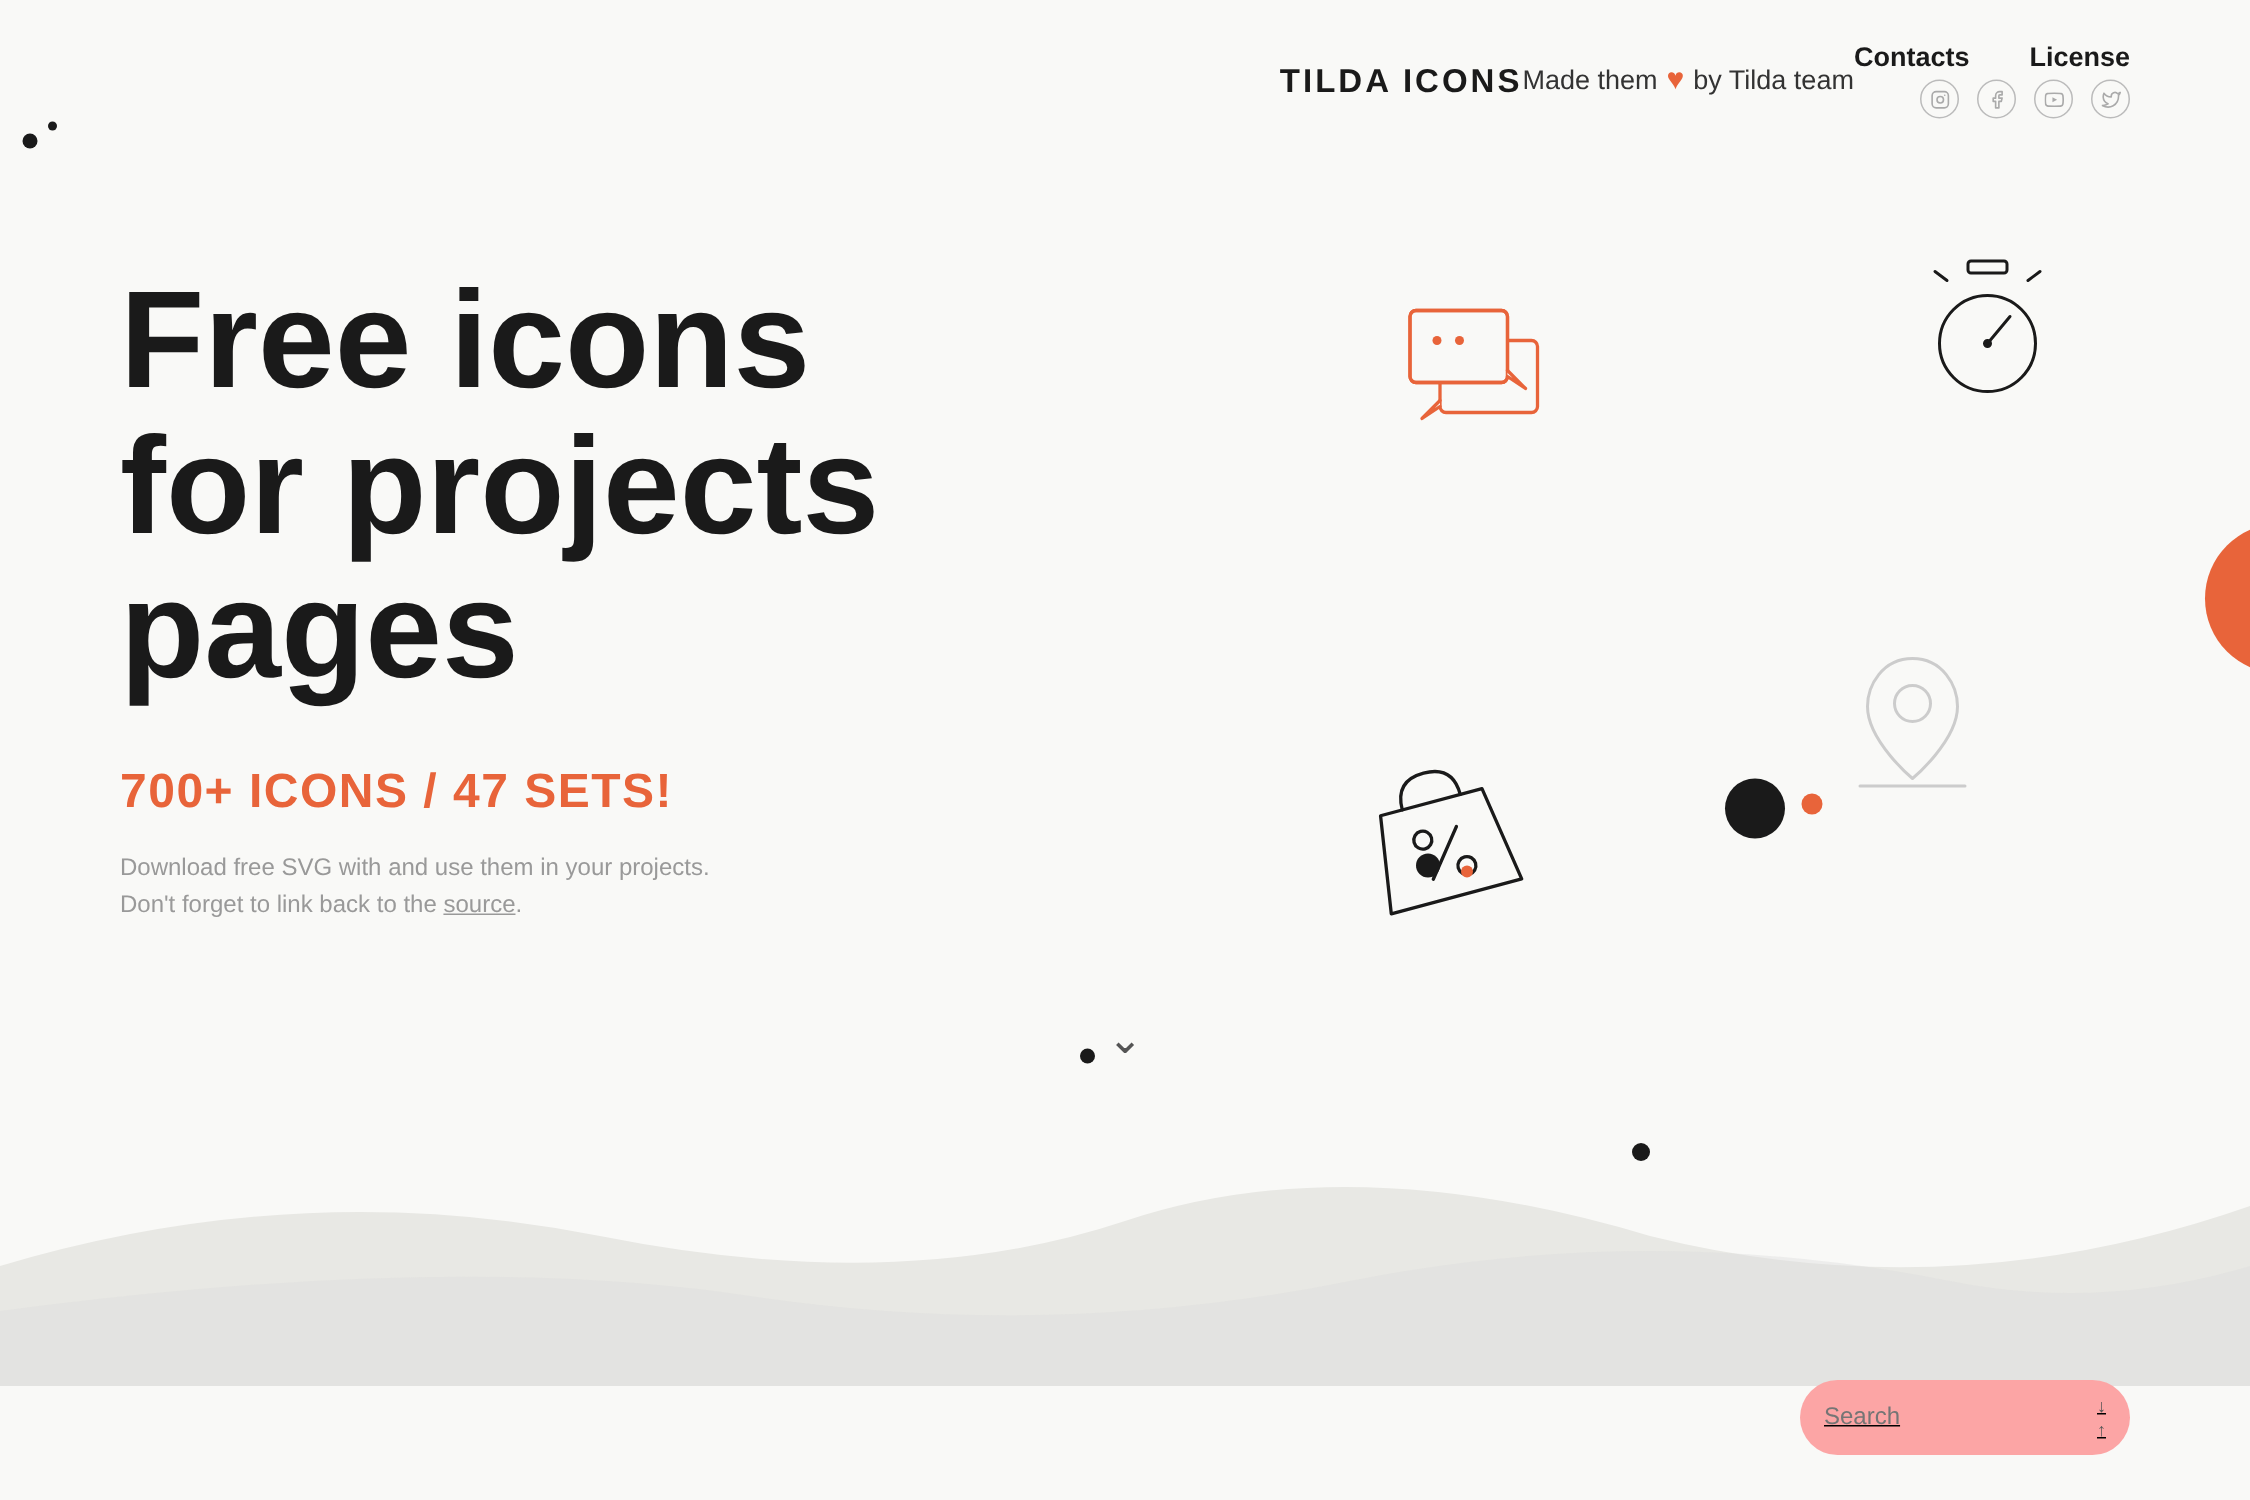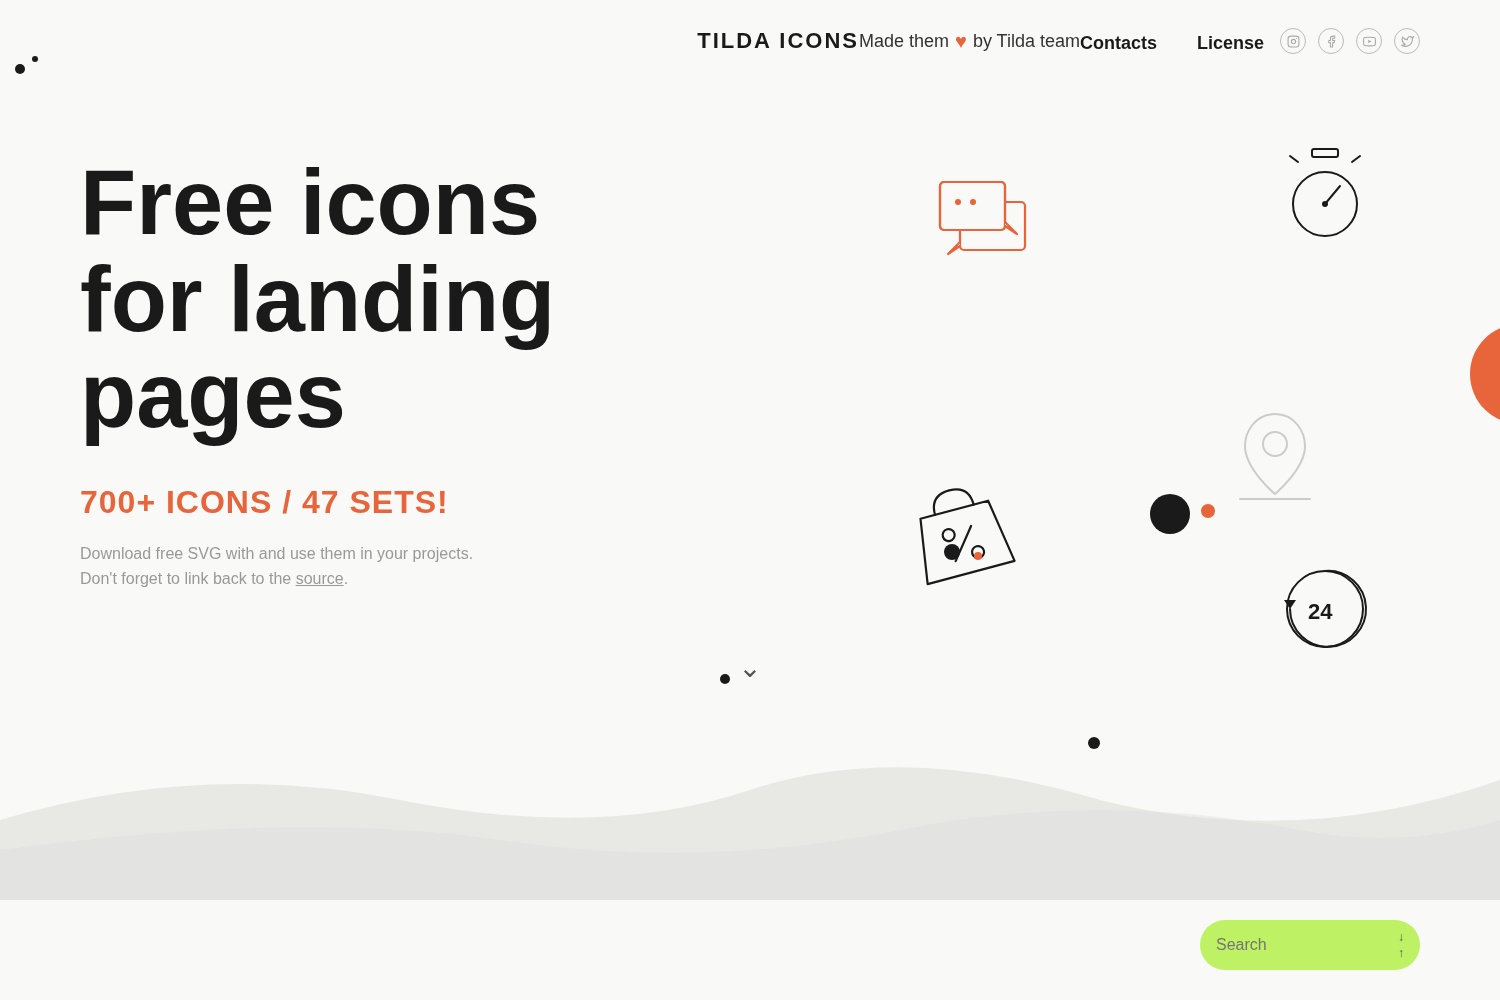--- a/index.html
+++ b/index.html
@@ -33,23 +33,23 @@
       display: flex;
       align-items: center;
       gap: 6px;
     }
     .heart-icon {
       color: #e8643a;
       font-size: 20px;
     }
     .nav-right {
       display: flex;
-      flex-direction: row;
+      flex-direction: column;
       align-items: flex-end;
-      gap: 16px;
+      gap: 4px;
     }
     .nav-links {
       display: flex;
       gap: 40px;
     }
     .nav-link {
       font-size: 18px;
       font-weight: 600;
       color: #1a1a1a;
       cursor: pointer;
@@ -188,25 +188,26 @@
       border-radius: 50px 0 0 50px;
     }
 
     
     .search-bar {
       position: fixed;
       bottom: 30px;
       right: 80px;
       display: flex;
       align-items: center;
-      background: #bef264;
+      background: #fca5a5;
       border-radius: 30px;
       padding: 10px 16px;
       gap: 8px;
       width: 220px;
+      text-decoration: underline;
     }
     .search-input {
       background: transparent;
       border: none;
       outline: none;
       font-size: 16px;
       color: #555;
       flex: 1;
       width: 100%;
     }
@@ -272,21 +273,21 @@
   </div>
 </header>
 
 <section class="hero">
 
   <div class="dot-small-top" style="top:10px; left:15px;"></div>
   <div style="position:absolute; top:2px; left:32px; width:6px; height:6px; background:#1a1a1a; border-radius:50%;"></div>
 
   <h1 class="hero-title">
     <span>Free icons</span><br>
-    <span>for landing pages</span>
+    <span>for projects pages</span>
   </h1>
 
   <p class="hero-subtitle">700+ ICONS / 47 SETS!</p>
 
   <p class="hero-description">
     <span>Download free SVG with and use them in your projects.</span><br>
     <span>Don't forget to link back to the</span>
     <a href="#">source</a><span>.</span>
   </p>
 
@@ -341,30 +342,20 @@
   <div class="icon-location">
     <svg width="90" height="100" viewBox="0 0 90 100" stroke="#ccc" stroke-width="2">
 
       <path d="M45 10 C25 10 15 28 15 42 C15 65 45 90 45 90 C45 90 75 65 75 42 C75 28 65 10 45 10 Z" fill="none"></path>
       <circle cx="45" cy="40" r="12" fill="none"></circle>
 
       <line x1="10" y1="95" x2="80" y2="95"></line>
     </svg>
   </div>
 
-  <div class="icon-24h">
-    <svg width="90" height="90" viewBox="0 0 90 90" stroke="#1a1a1a" stroke-width="2">
-      <circle cx="45" cy="45" r="38"></circle>
-
-      <path d="M45 7 A38 38 0 1 1 10 45" stroke="#1a1a1a" stroke-width="2" fill="none"></path>
-      <polygon points="10,45 4,36 16,36" fill="#1a1a1a" stroke="none"></polygon>
-
-      <text x="28" y="55" font-size="22" font-weight="700" fill="#1a1a1a" stroke="none" font-family="Arial">24</text>
-    </svg>
-  </div>
 
   <div style="position:absolute; top:440px; right:310px; width:40px; height:40px; background:#1a1a1a; border-radius:50%;"></div>
 
   <div style="position:absolute; top:450px; right:285px; width:14px; height:14px; background:#e8643a; border-radius:50%;"></div>
 
   <div style="position:absolute; top:490px; right:540px; width:16px; height:16px; background:#1a1a1a; border-radius:50%;"></div>
 
   <div style="position:absolute; top:498px; right:518px; width:8px; height:8px; background:#e8643a; border-radius:50%;"></div>
 
   <div style="position:absolute; bottom:220px; left:48%; width:10px; height:10px; background:#1a1a1a; border-radius:50%;"></div>

